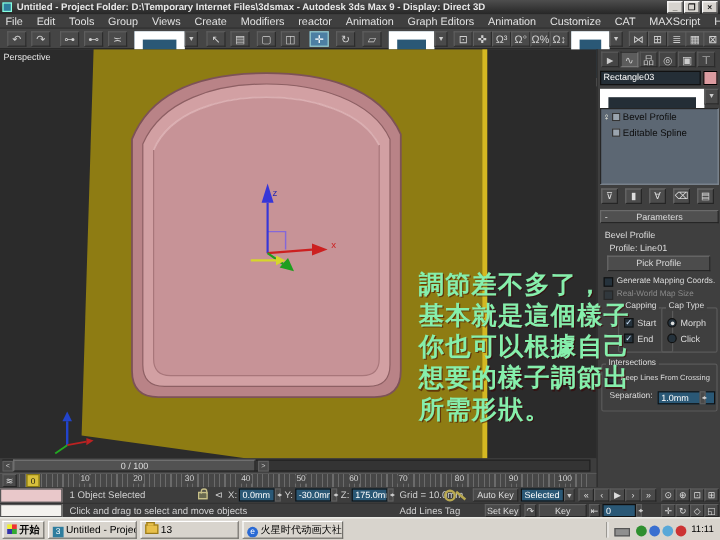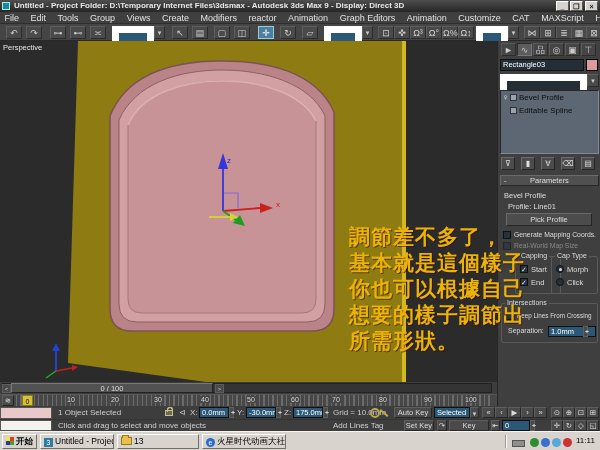--- a/index.html
+++ b/index.html
@@ -14,21 +14,21 @@
   
   .menubar{left:0;top:12px;width:600px;height:12px;background:#3f3f3f;border-bottom:1px solid #2e2e2e;white-space:nowrap}
   .menuitem{display:inline-block;padding:0 4.5px;font-size:9px;line-height:12px;color:#e2e2e2}
   
   .toolbar{left:0;top:24px;width:600px;height:17px;background:#454545;border-bottom:1px solid #292929}
   .ico{position:absolute;top:2px;width:16px;height:13px;line-height:12px;text-align:center;color:#cfcfcf;font-size:9px;background:#4a4a4a;border:1px solid #5e5e5e;border-right-color:#2c2c2c;border-bottom-color:#2c2c2c}
   .ico.hl{background:#4d7fa3;color:#fff;border-color:#9cc}
   .dd{position:absolute;top:2px;height:13px;background:#2a5876;color:#eee;border:7px solid #ffffff;font-size:8px;line-height:11px;padding:16px 3px;overflow:hidden;white-space:nowrap}
   .ddarrow{position:absolute;top:2px;width:11px;height:13px;background:#4a4a4a;border:1px solid #5e5e5e;border-right-color:#2c2c2c;border-bottom-color:#2c2c2c;color:#ccc;font-size:6px;line-height:12px;text-align:center}
   
-  .anno{position:absolute;left:349px;z-index:60;color:#eab308;font-weight:bold;font-size:21px;line-height:21px;font-family:"DejaVu Serif",serif;letter-spacing:1px;white-space:nowrap;text-shadow:1px 1px 0 rgba(60,0,0,.55)}
+  .anno{position:absolute;left:349px;z-index:60;color:#86efac;font-weight:bold;font-size:21px;line-height:21px;font-family:"DejaVu Serif",serif;letter-spacing:1px;white-space:nowrap;text-shadow:1px 1px 0 rgba(60,0,0,.55)}
   .vplabel{position:absolute;left:3px;top:43px;color:#e8e8e8;font-size:7.5px;z-index:5}
   
   .panel{left:497px;top:41px;width:103px;height:365px;background:#3f3f3f;border-left:1px solid #262626}
   .ptab{position:absolute;top:2px;width:15px;height:13px;line-height:12px;text-align:center;font-size:9px;color:#ccc;background:#454545;border:1px solid #5a5a5a;border-right-color:#2c2c2c;border-bottom-color:#2c2c2c}
   .ptab.active{background:#5c5c5c;border-color:#2c2c2c #777 #777 #2c2c2c}
   .btn3d{background:#4c4c4c;border:1px solid #6a6a6a;border-right-color:#262626;border-bottom-color:#262626;color:#ddd;text-align:center}
   .grp{position:absolute;border:1px solid #5a5a5a;border-radius:2px}
   .grptitle{position:absolute;top:-5px;left:3px;background:#3f3f3f;padding:0 2px;font-size:7px;color:#ddd}
   .cb{position:absolute;width:8px;height:8px;background:#25323c;border:1px solid #111;color:#cfe6ff;font-size:7px;line-height:7px;text-align:center}
   .radio{position:absolute;width:8px;height:8px;border-radius:50%;background:#25323c;border:1px solid #111}

